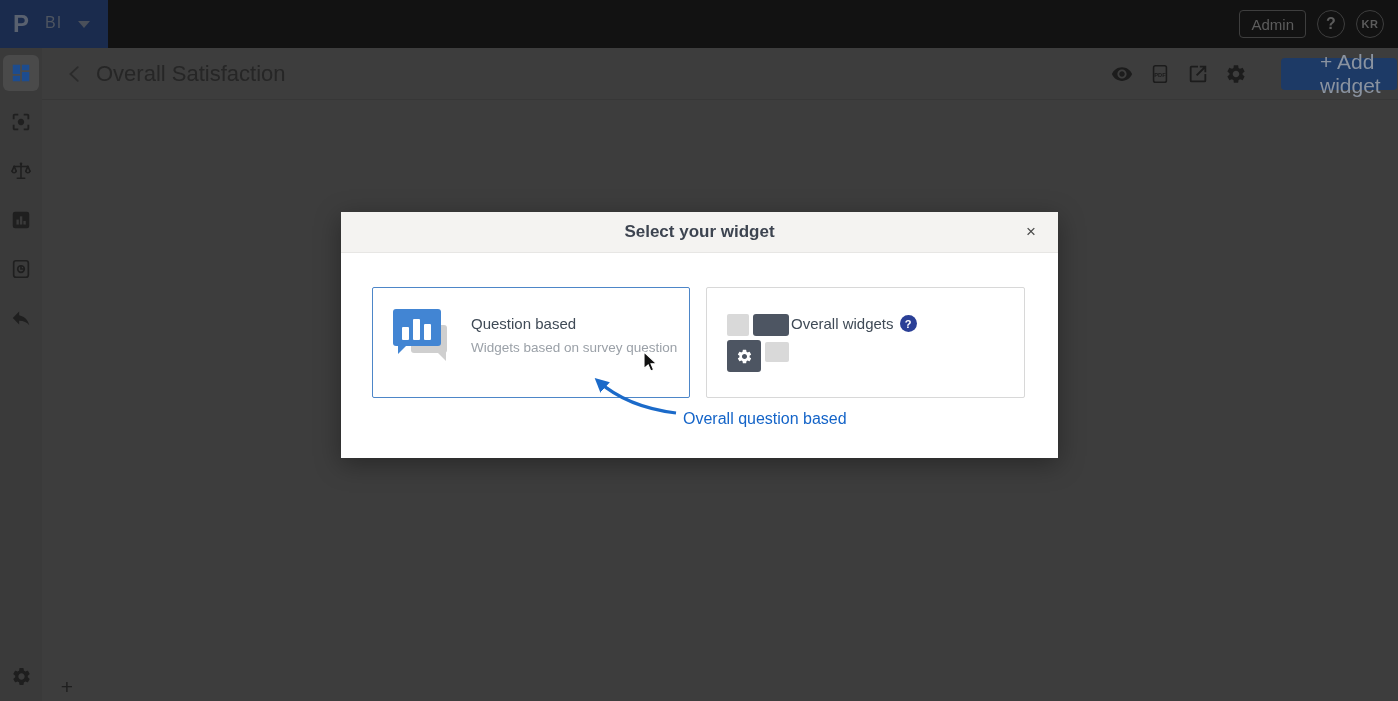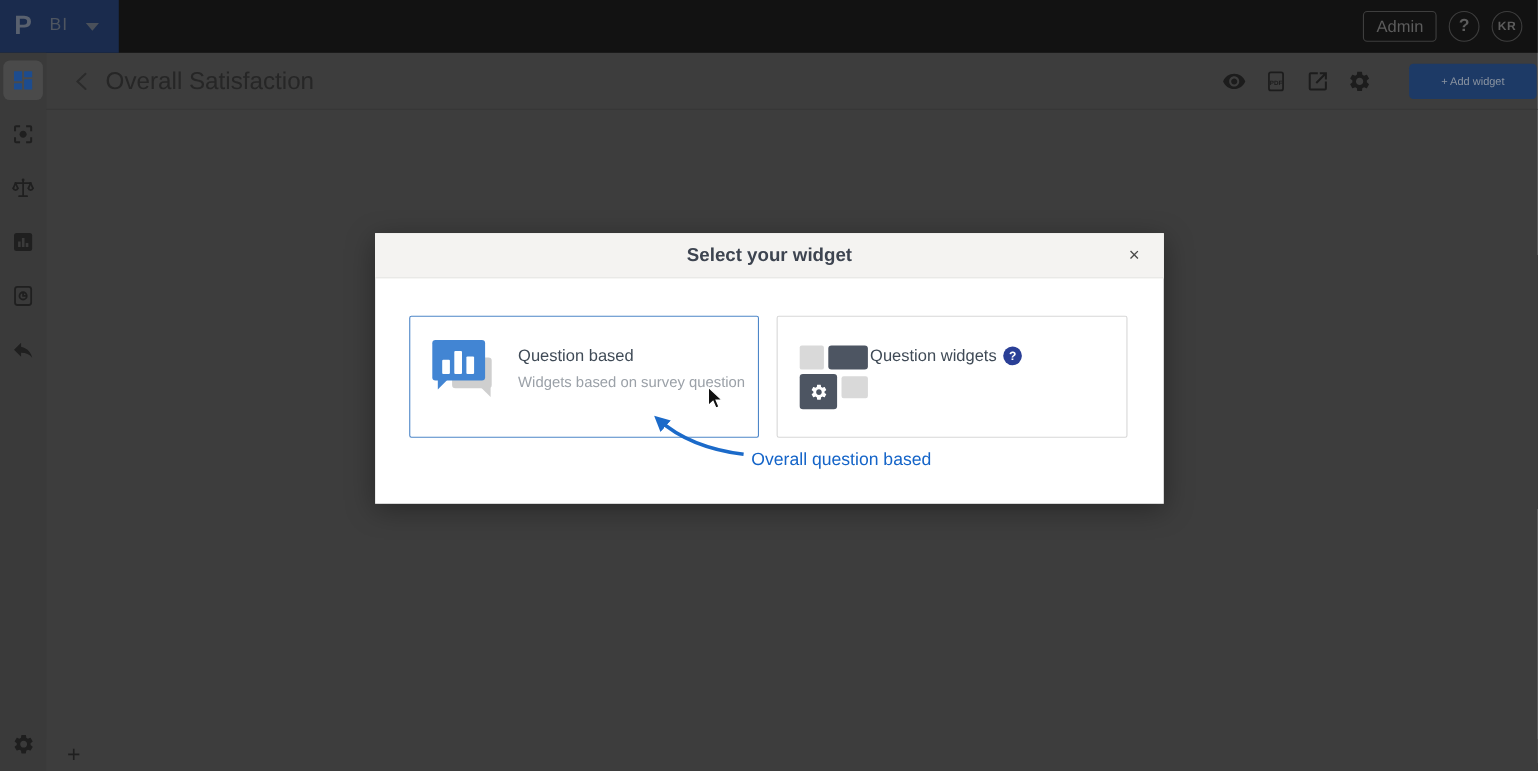--- a/index.html
+++ b/index.html
@@ -30,21 +30,21 @@
   .sb-gear { position:absolute; left:3px; top:610px; width:36px; height:36px;
     display:flex; align-items:center; justify-content:center; color:#1e1e1e; }
 
   
   .pagehdr { position:absolute; left:42px; top:48px; width:1356px; height:52px; border-bottom:1px solid #373737;text-decoration:underline; }
   .back-btn { position:absolute; left:22px; top:15px; width:22px; height:22px; color:#2b2b2b; }
   .page-title { position:absolute; left:54px; top:13px; font-size:22px; color:#262626; }
   .hdr-tools { position:absolute; left:1069px; top:0; height:52px; display:flex; gap:16px; align-items:center; color:#1c1c1c; }
   .hdr-tools .tool { width:22px; height:22px; display:flex; align-items:center; justify-content:center; }
   .add-widget-btn { position:absolute; left:1239px; top:10px; width:116px; height:32px; background:#1d3a66;
-    border-radius:4px; color:#8a93a0; font-size:10px; display:flex; align-items:center; justify-content:center; }
+    border-radius:4px; color:#8a93a0; font-size:21px; display:flex; align-items:center; justify-content:center;padding-left:39px; }
 
   
   .tabbar { position:absolute; left:42px; top:672px; width:1356px; height:29px; background:#3d3d3d; }
   .tab-add { position:absolute; left:12px; top:0; width:26px; height:29px; color:#1f1f1f; font-size:21px;
     display:flex; align-items:center; justify-content:center; }
   .tab { position:absolute; left:46px; top:0; width:143px; height:29px; background:#383838;
     border:1px solid #4a4a4a; border-bottom:none; display:flex; align-items:center; }
   .tab-label { margin-left:10px; font-size:13.5px; color:#1f1f1f; }
   .tab-menu { position:absolute; right:14px; top:4px; font-size:15px; font-weight:bold; color:#1f1f1f; }
 
@@ -234,21 +234,21 @@
         <div class="aw-t2"></div>
         <div class="aw-t3">
           <svg width="17" height="17" viewBox="0 0 24 24">
             <path fill="currentColor" d="M19.14 12.94c.04-.3.06-.61.06-.94 0-.32-.02-.64-.07-.94l2.03-1.58a.49.49 0 0 0 .12-.61l-1.92-3.32a.488.488 0 0 0-.59-.22l-2.39.96c-.5-.38-1.03-.7-1.62-.94l-.36-2.54a.484.484 0 0 0-.48-.41h-3.84c-.24 0-.43.17-.47.41l-.36 2.54c-.59.24-1.13.57-1.62.94l-2.39-.96c-.22-.08-.47 0-.59.22L2.74 8.87c-.12.21-.08.47.12.61l2.03 1.58c-.05.3-.09.63-.09.94s.02.64.07.94l-2.03 1.58a.49.49 0 0 0-.12.61l1.92 3.32c.12.22.37.29.59.22l2.39-.96c.5.38 1.03.7 1.62.94l.36 2.54c.05.24.24.41.48.41h3.84c.24 0 .44-.17.47-.41l.36-2.54c.59-.24 1.13-.56 1.62-.94l2.39.96c.22.08.47 0 .59-.22l1.92-3.32c.12-.22.07-.47-.12-.61l-2.01-1.58zM12 15.6c-1.98 0-3.6-1.62-3.6-3.6s1.62-3.6 3.6-3.6 3.6 1.62 3.6 3.6-1.62 3.6-3.6 3.6z"></path>
           </svg>
         </div>
         <div class="aw-t4"></div>
       </div>
       <div class="wcard-texts">
         <div class="wcard-title">
-          <span>Question widgets</span>
+          <span>Overall widgets</span>
           <span class="help-badge">?</span>
         </div>
       </div>
     </div>
   </div>
 
   <div class="annot-label">Overall question based</div>
   <svg class="annot-arrow" width="115" height="58" viewBox="0 0 115 58">
     <defs>
       <marker id="ah" markerWidth="4.4" markerHeight="4.4" refX="3" refY="2.2" orient="auto">

